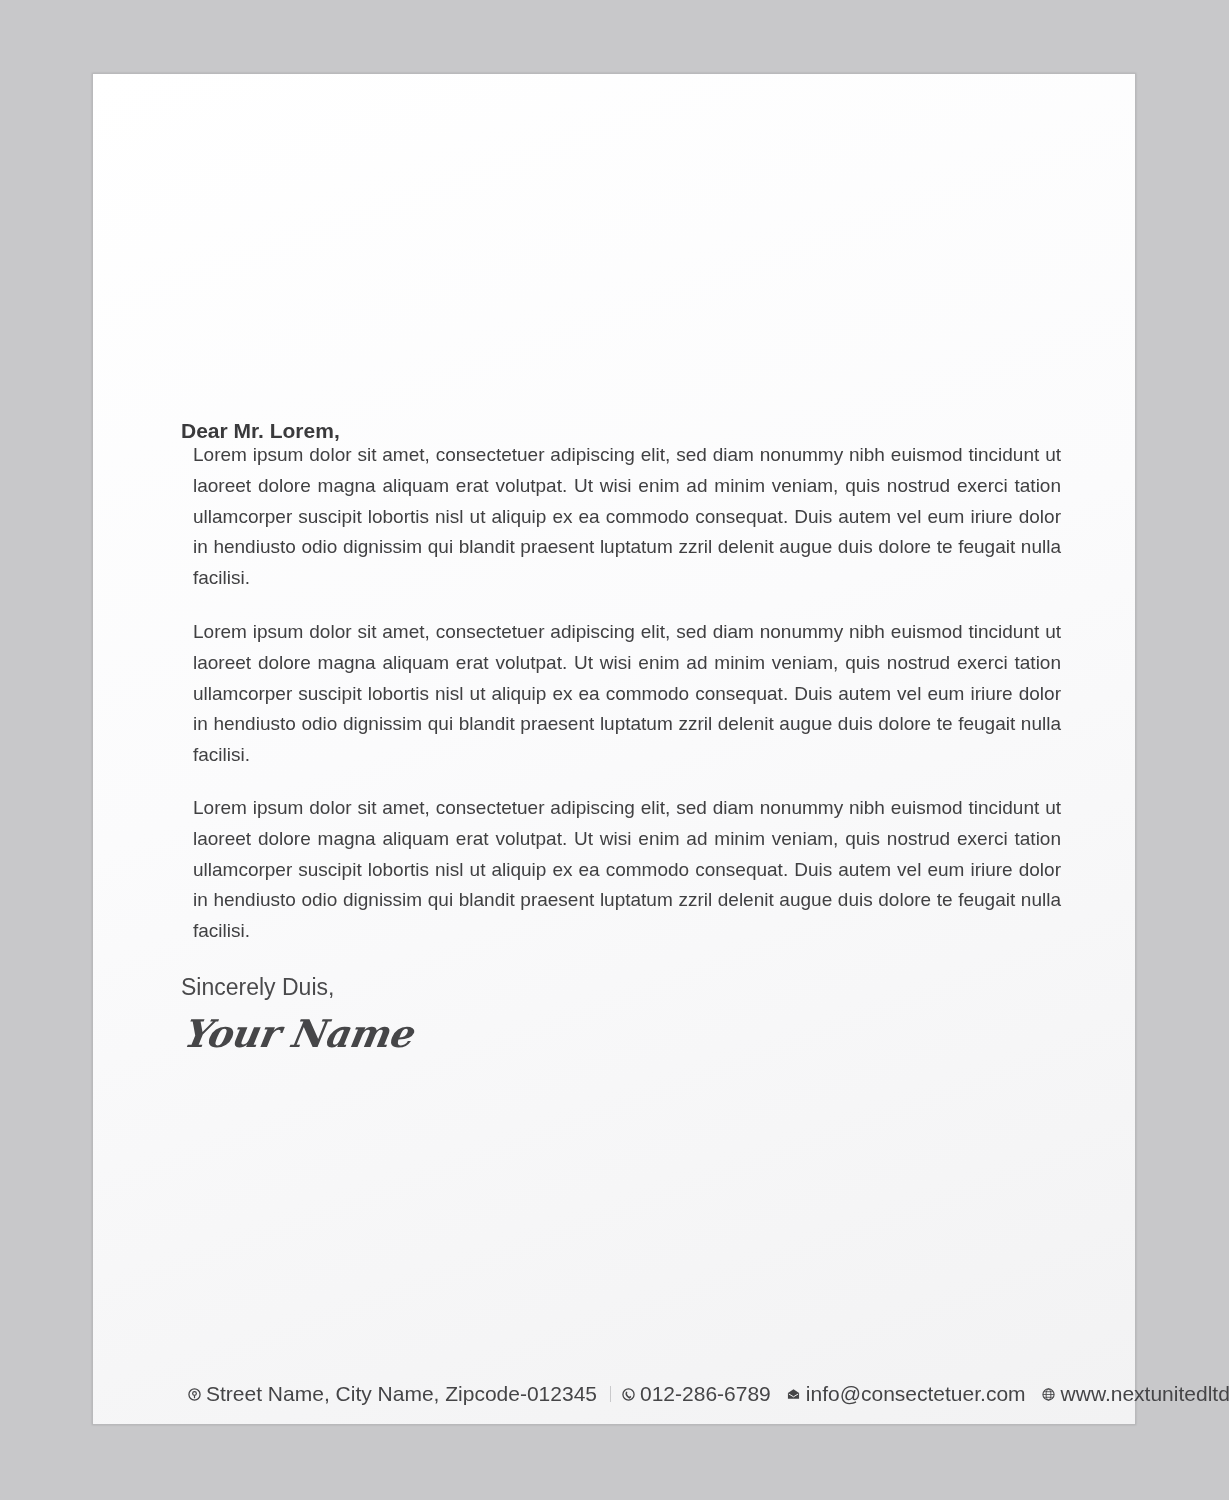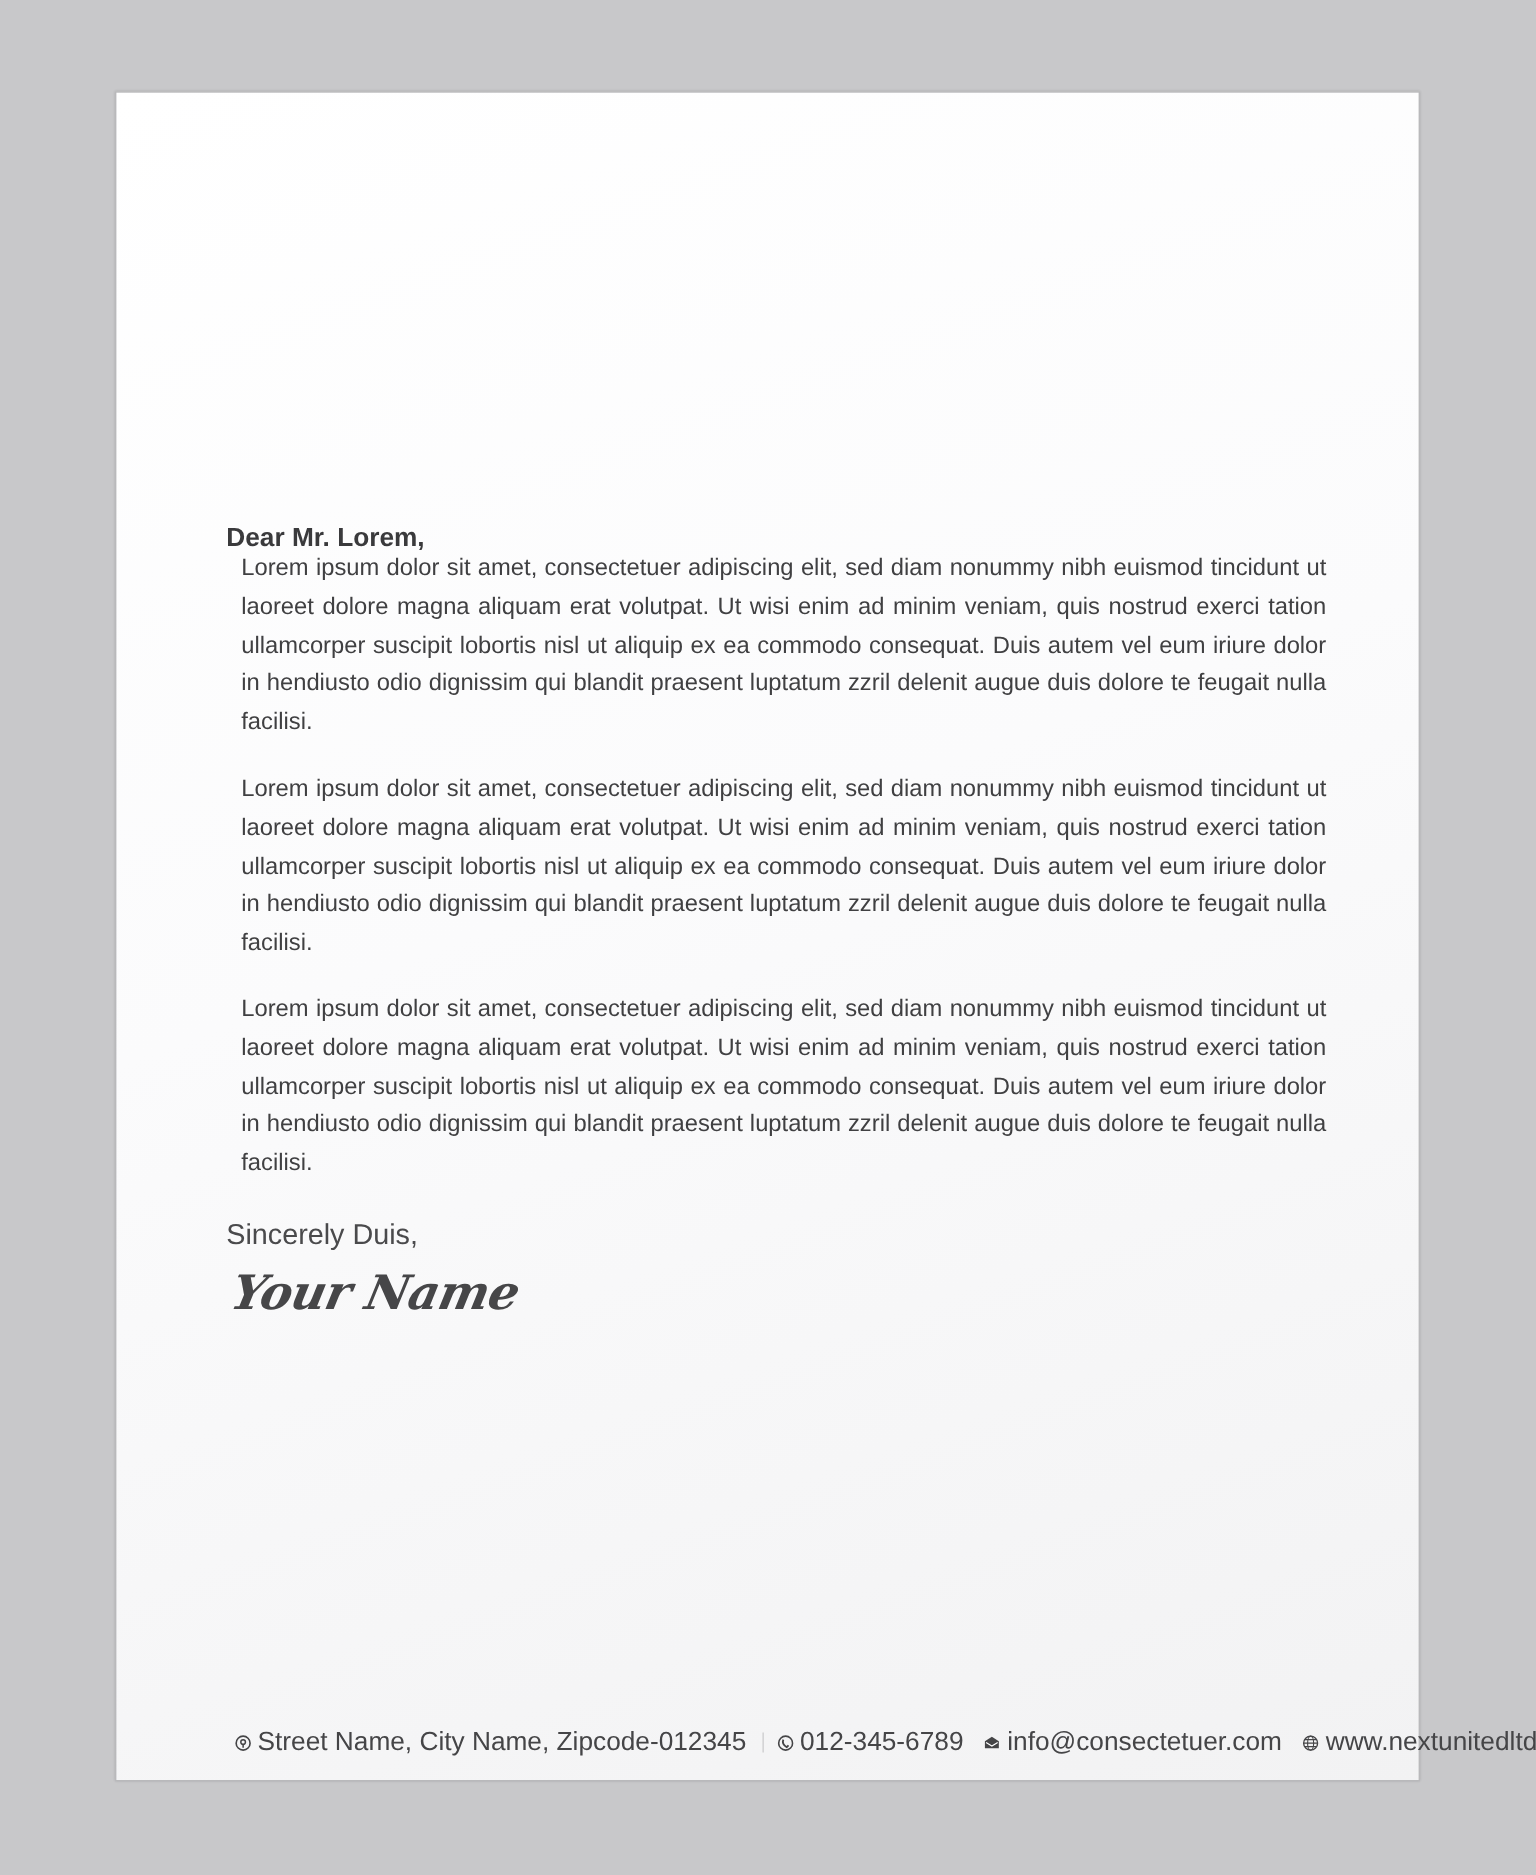--- a/index.html
+++ b/index.html
@@ -121,21 +121,21 @@
       <span>Street Name, City Name, Zipcode-012345</span>
     </div>
     <div class="sep"></div>
     <div class="f-item">
       <span class="f-icon">
         <svg width="13" height="13" viewBox="0 0 14 14">
             <circle cx="7" cy="7" r="6" fill="none" stroke="#454547" stroke-width="1.4"></circle>
             <path d="M5 4 Q3.5 8 8 10.5 L9.5 9" fill="none" stroke="#454547" stroke-width="1.6"></path>
           </svg>
       </span>
-      <span>012-345-6789</span>
+      <span>012-286-6789</span>
     </div>
     <div class="gap"></div>
     <div class="f-item">
       <span class="f-icon">
         <svg width="13" height="12" viewBox="0 0 14 12">
             <path d="M1 5 L7 1 L13 5 L13 11 L1 11 Z" fill="#454547"></path>
             <path d="M2 6 L7 9 L12 6" fill="none" stroke="#fff" stroke-width="1"></path>
           </svg>
       </span>
       <span>info@consectetuer.com</span>

